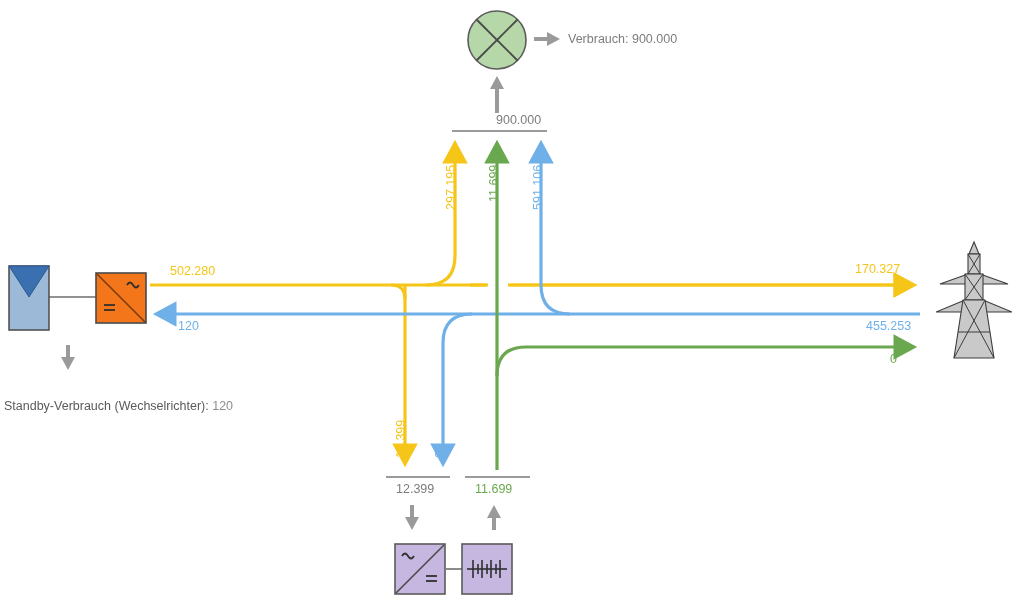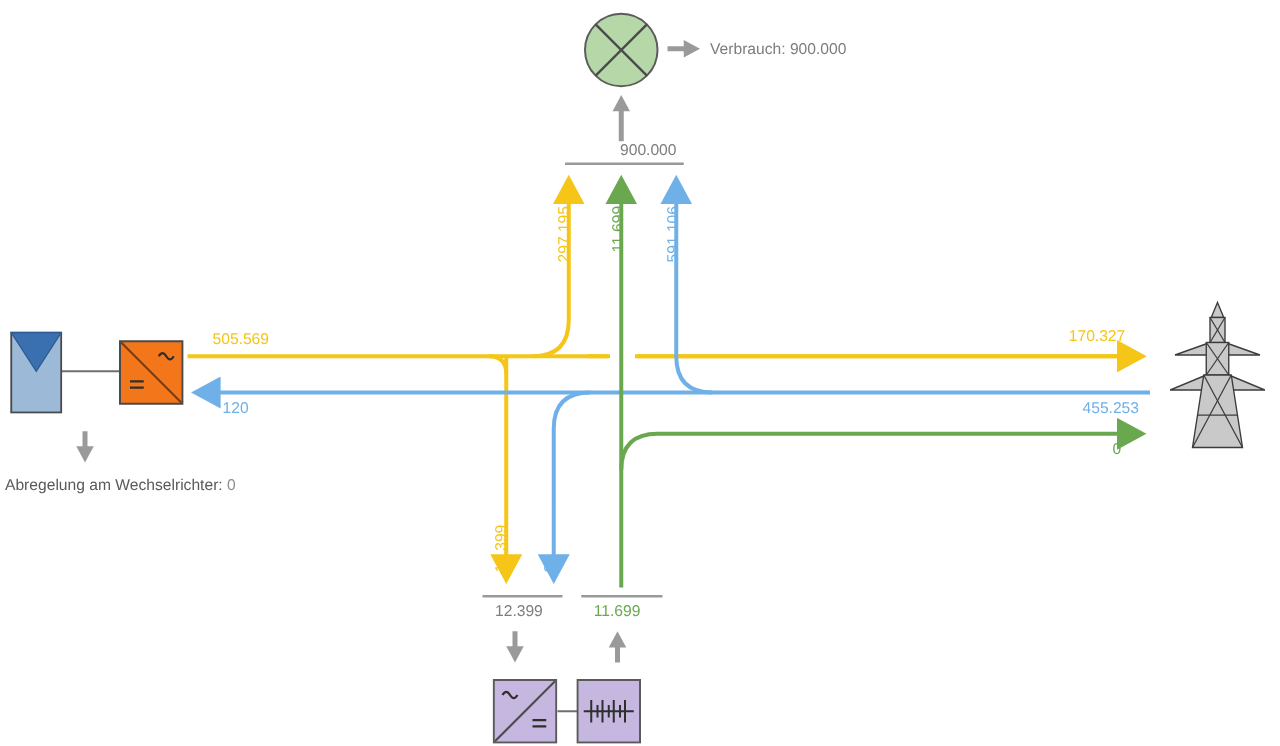--- a/index.html
+++ b/index.html
@@ -191,21 +191,21 @@
         <line x1="35" y1="26" x2="39" y2="26"></line>
         <line x1="39" y1="26" x2="46" y2="26"></line>
       </g>
     </svg>
   </div>
 
   <div class="lbl lbl-grey" style="left:568px;top:32px;">Verbrauch: 900.000</div>
 
   <div class="lbl lbl-grey" style="left:472px;top:113px;margin-left:24px;">900.000</div>
 
-  <div class="lbl lbl-yellow" style="left:170px;top:264px;">505.569</div>
+  <div class="lbl lbl-yellow" style="left:170px;top:264px;">502.280</div>
 
   <div class="lbl lbl-yellow vert" style="left:444px;top:210px;">297.195</div>
 
   <div class="lbl lbl-yellow" style="left:855px;top:262px;">170.327</div>
 
   <div class="lbl lbl-yellow vert" style="left:394px;top:458px;">12.399</div>
 
   <div class="lbl lbl-blue" style="left:178px;top:319px;">120</div>
 
   <div class="lbl lbl-blue vert" style="left:531px;top:210px;">591.106</div>
@@ -215,17 +215,17 @@
   <div class="lbl lbl-blue vert" style="left:433px;top:458px;">0</div>
 
   <div class="lbl lbl-green vert" style="left:487px;top:202px;">11.699</div>
 
   <div class="lbl lbl-green" style="left:890px;top:352px;">0</div>
 
   <div class="lbl lbl-grey" style="left:396px;top:482px;">12.399</div>
 
   <div class="lbl lbl-green" style="left:475px;top:482px;">11.699</div>
 
-  <div class="legend-line" style="left:4px;top:381px;">
-    <span>Abregelung am Wechselrichter</span><span>: </span><span class="legend-val">0</span>
+  <div class="legend-line" style="left:4px;top:399px;">
+    <span>Standby-Verbrauch (Wechselrichter)</span><span>: </span><span class="legend-val">120</span>
   </div>
 
 </div>
 
 </body></html>

